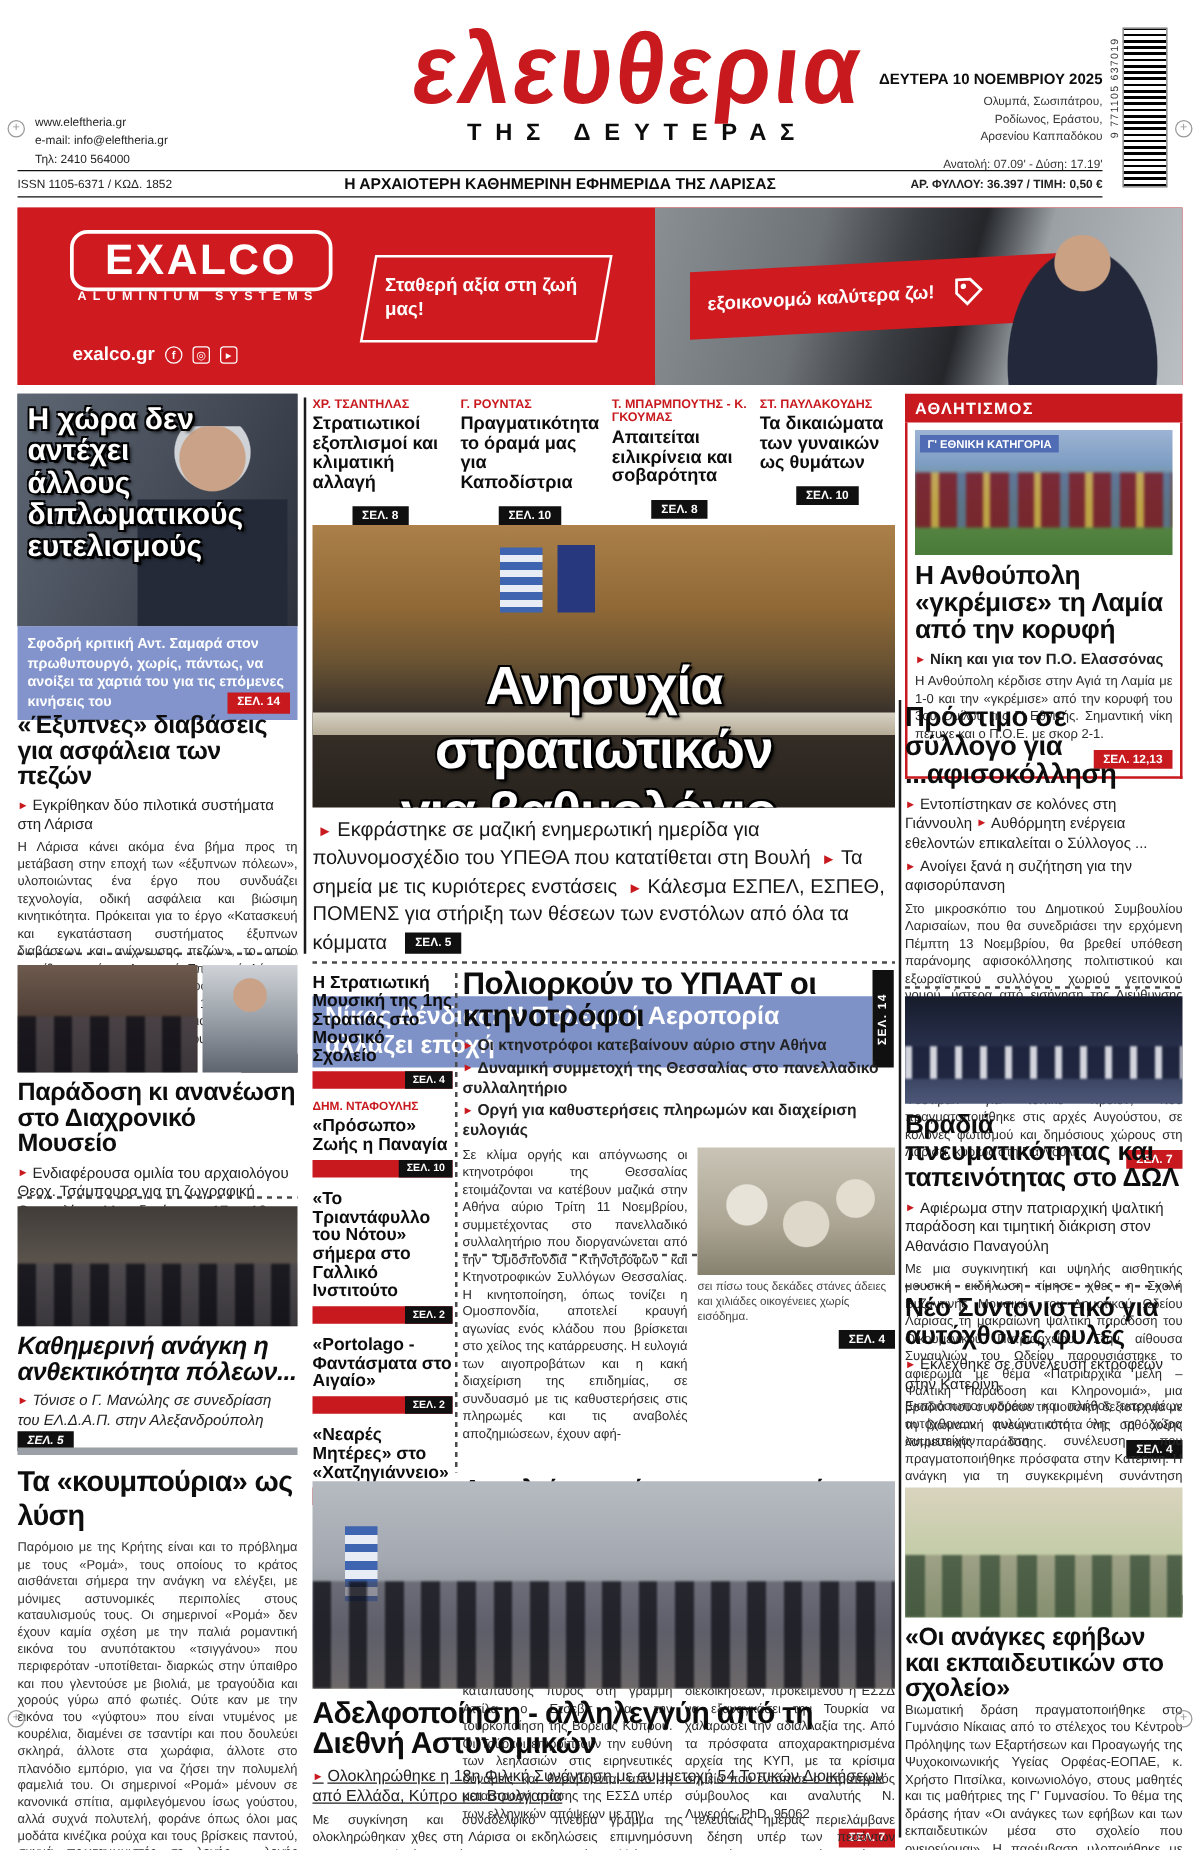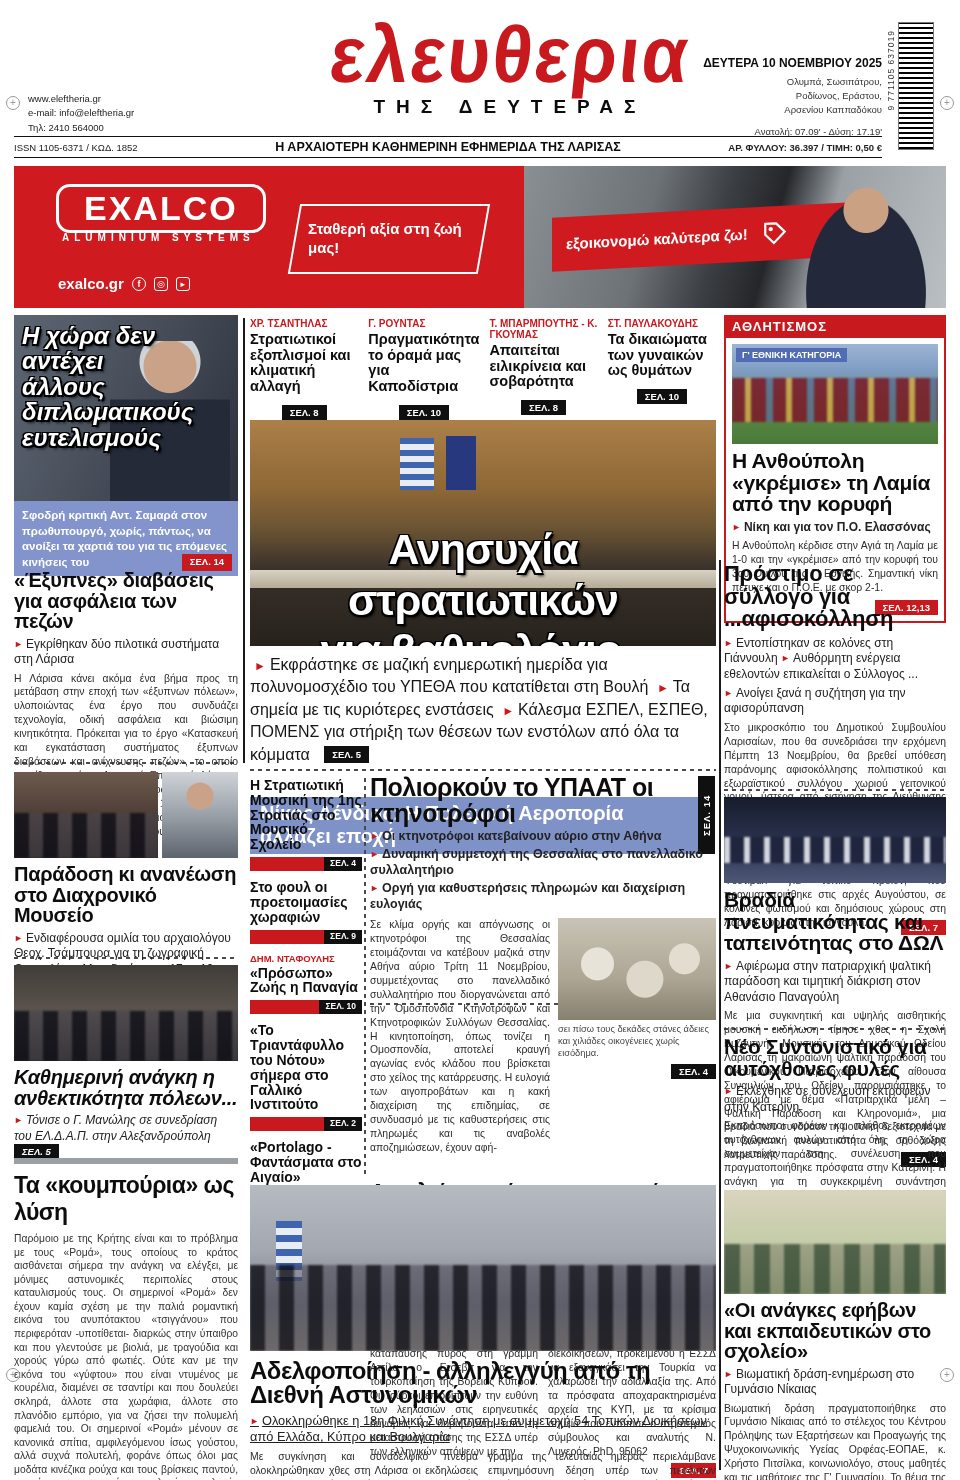--- a/index.html
+++ b/index.html
@@ -78,21 +78,21 @@
       text-shadow:2px 2px 0 #000,-1.5px -1.5px 0 #000,1.5px -1.5px 0 #000,-1.5px 1.5px 0 #000,2.5px 2.5px 3px rgba(0,0,0,.8); }
   
   #lead-left { position:absolute; left:14px; top:315px; width:224px; }
   .ph-samaras { height:186px;
       background:linear-gradient(115deg,#5d6673 0%,#49505c 45%,#2c313c 100%),#3a404c;
       }
   .ph-samaras .fig { position:absolute; right:8px; top:26px; width:120px; height:160px;
       background:radial-gradient(circle at 50% 16%, #c9a287 0 26px, transparent 27px),
                  radial-gradient(circle at 50% 13%, #cfd2d6 0 30px, transparent 31px),
                  linear-gradient(180deg, transparent 58px, #242a38 59px); }
-  .ph-samaras .overlay-h { left:8px; top:8px; font-size:24px; line-height:1.06; width:150px;font-style:italic; }
+  .ph-samaras .overlay-h { left:8px; top:8px; font-size:24px; line-height:1.06; width:150px; }
   .lead-cap { background:#8294cb; color:#fff; font-size:11.5px; font-weight:700; line-height:1.35;
               padding:7px 8px 6px; position:relative; }
   .lead-cap .badge { position:absolute; right:6px; bottom:5px; }
   
   #columnists { position:absolute; left:250px; top:318px; width:466px; display:flex; gap:10px; }
   .colu { flex:1; }
   .colu-a { color:#c8191f; font-size:10px; font-weight:800; margin-bottom:3px; }
   .colu-t { font-size:14.5px; font-weight:800; line-height:1.08; color:#0d0d0d; }
   .colu-b { text-align:center; margin-top:7px; }
   
@@ -323,26 +323,20 @@
   <div class="sep" style="position:absolute; left:724px; top:1028px; width:222px;"></div>
 
   <section id="briefs">
     <div class="brief">
       <div class="brief-t">Η Στρατιωτική Μουσική της 1ης Στρατιάς στο Μουσικό Σχολείο</div>
       <div class="brief-bar">
           <span class="badge">ΣΕΛ. 4</span>
         </div>
     </div>
     <div class="brief">
-      <div class="brief-t">Στο φουλ οι προετοιμασίες χωραφιών</div>
-      <div class="brief-bar">
-          <span class="badge">ΣΕΛ. 9</span>
-        </div>
-    </div>
-    <div class="brief">
       <div class="brief-a">ΔΗΜ. ΝΤΑΦΟΥΛΗΣ</div>
       <div class="brief-t">«Πρόσωπο» Ζωής η Παναγία</div>
       <div class="brief-bar">
           <span class="badge">ΣΕΛ. 10</span>
         </div>
     </div>
     <div class="brief">
       <div class="brief-t">«Το Τριαντάφυλλο του Νότου» σήμερα στο Γαλλικό Ινστιτούτο</div>
       <div class="brief-bar">
           <span class="badge">ΣΕΛ. 2</span>
@@ -458,20 +452,19 @@
   <article class="rr" style="top:1036px;">
     <h2 class="art-h" style="font-size:21px;">Νέο Συντονιστικό για αυτόχθονες φυλές</h2>
     <p class="bul"><span class="arr">►</span><span>Εκλέχθηκε σε συνέλευση εκτροφέων στην Κατερίνη</span></p>
     <p class="bodytxt">Εκπρόσωποι φορέων και πλήθος εκτροφέων αυτόχθονων φυλών από όλη τη χώρα συμμετείχαν στη συνέλευση που πραγματοποιήθηκε πρόσφατα στην Κατερίνη. Η ανάγκη για τη συγκεκριμένη συνάντηση προέκυψε από τη στάση πληρωμών του ΟΠΕΚΕΠΕ και το οικονομικό αδιέξοδο στο οποίο έχει βρεθεί το σύνολο των εκτροφέων. Από τη διεξοδική συζήτηση αναδείχθηκε η ανάγκη δημιουργίας ενός συντονιστικού οργάνου του συνόλου των φορέων/εκτροφέων των αυτόχθονων φυλών.</p>
     <div class="badge-row" style="margin-top:-13px;"><span class="badge">ΣΕΛ. 9</span></div>
   </article>
 
   <article class="rr" style="top:1190px;">
     <div class="photo ph-classroom"></div>
     <h2 class="art-h" style="font-size:20px; margin-top:6px;">«Οι ανάγκες εφήβων και εκπαιδευτικών στο σχολείο»</h2>
-    <p class="bul"><span class="arr">►</span><span>Βιωματική δράση-ενημέρωση στο Γυμνάσιο Νίκαιας</span></p>
     <p class="bodytxt">Βιωματική δράση πραγματοποιήθηκε στο Γυμνάσιο Νίκαιας από το στέλεχος του Κέντρου Πρόληψης των Εξαρτήσεων και Προαγωγής της Ψυχοκοινωνικής Υγείας Ορφέας-ΕΟΠΑΕ, κ. Χρήστο Πιτσίλκα, κοινωνιολόγο, στους μαθητές και τις μαθήτριες της Γ' Γυμνασίου. Το θέμα της δράσης ήταν «Οι ανάγκες των εφήβων και των εκπαιδευτικών μέσα στο σχολείο που ονειρεύομαι». Η παρέμβαση υλοποιήθηκε με πρωτοβουλία της διεύθυνσης του σχολείου και της συμβούλου Σχολικής Ζωής, κ. Άννας Τσιάρα.</p>
 
   </article>
 
   <div class="crop-mark" style="left:6px; top:1368px;">+</div>
   <div class="crop-mark" style="right:6px; top:1368px;">+</div>
 </div>
 
 </body></html>

